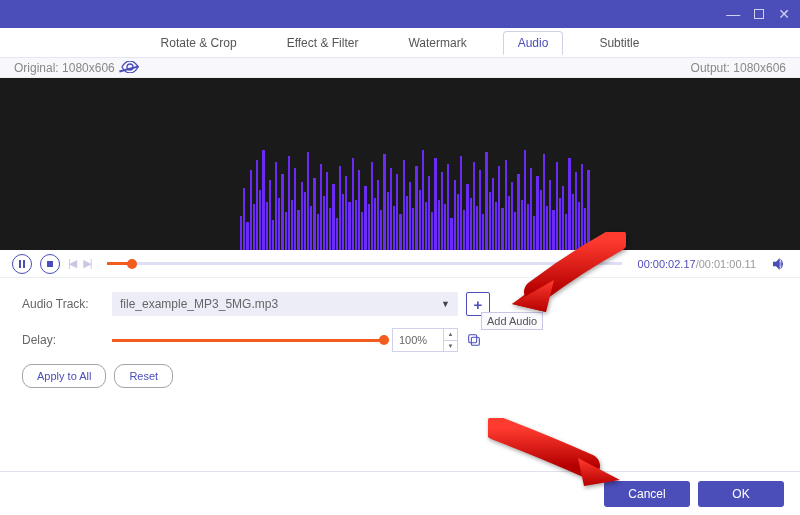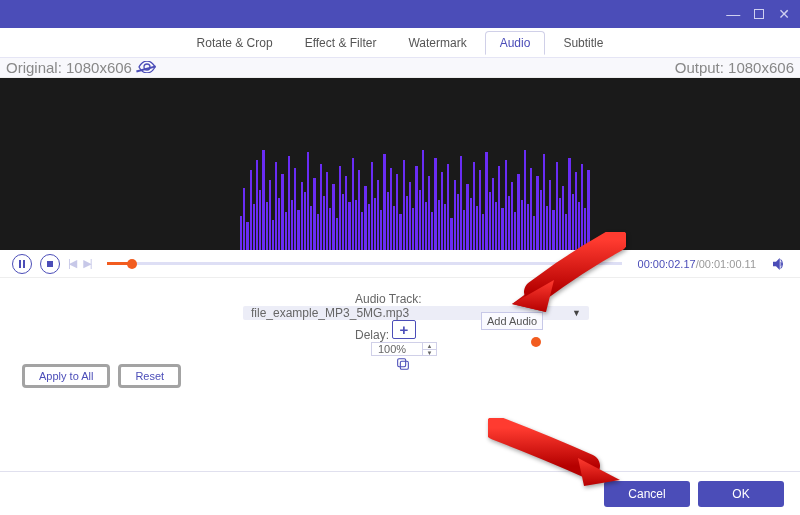--- a/index.html
+++ b/index.html
@@ -8,33 +8,33 @@
   .titlebar {
     height: 28px; background: #4b4db8;
     display: flex; justify-content: flex-end; align-items: center;
     padding: 0 10px; gap: 14px;
   }
   .titlebar span { color: #cfd0f0; font-size: 14px; cursor: pointer; }
   .titlebar .sq { width: 10px; height: 10px; border: 1px solid #cfd0f0; display: inline-block; }
 
   .tabs {
     height: 30px; background: #fff;
-    display: flex; align-items: center; justify-content: center; gap: 4px;
+    display: flex; align-items: center; justify-content: center; gap: 22px;
     border-bottom: 1px solid #e5e5f5;
   }
   .tab {
     height: 24px; padding: 0 14px; font-size: 12px; color: #555;
     display: flex; align-items: center; border-radius: 4px 4px 0 0;
     cursor: pointer;
   }
   .tab.active { background: #fff; color: #4b4db8; border: 1px solid #d0d0e8; border-bottom: 1px solid #fff; font-weight: 500; margin-bottom: -1px; }
 
   .infobar {
-    height: 20px; display: flex; align-items: center; padding: 0 6px;
-    font-size: 15px; color: #888; background: #f8f8fc;
+    height: 20px; display: flex; align-items: center; padding: 0 14px;
+    font-size: 12px; color: #888; background: #f8f8fc;
     border-bottom: 1px solid #eee;
   }
   .infobar .spacer { flex: 1; }
   .infobar .eye { color: #4b4db8; margin-left: 6px; font-size: 14px; position: relative; }
   .infobar .eye::after { content:""; position:absolute; left:-2px; top:50%; width:20px; height:1.5px; background:#4b4db8; transform: rotate(-15deg); }
   .infobar .fname { position: absolute; left: 50%; transform: translateX(-50%); }
 
   .preview {
     height: 172px; background: #1a1a1a; position: relative; overflow: hidden;
   }
@@ -66,28 +66,27 @@
 
   .time { font-size: 11px; }
   .time .cur { color: #4b4db8; }
   .time .tot { color: #999; }
   .vol-icon { width: 18px; height: 18px; color: #4b4db8; margin-left: 6px; }
 
   .form {
     padding: 14px 22px 6px 22px;
     font-size: 12px; color: #666; position: relative;
   }
-  .row { display: flex; align-items: center; margin-bottom: 12px; height: 24px; flex-direction: column; }
+  .row { display: flex; align-items: center; margin-bottom: 12px; height: 24px; }
   .row label { width: 90px; color: #666; }
   .select {
     width: 346px; height: 24px; background: #ecedf7;
     display: flex; align-items: center; padding: 0 8px;
     justify-content: space-between; cursor: pointer;
     border-radius: 2px;
-    margin-left: 32px;
   }
   .select .tri { font-size: 9px; color: #444; }
   .plus-btn {
     width: 24px; height: 24px; border: 1.5px solid #4b4db8; background: #fff;
     display: flex; align-items: center; justify-content: center;
     color: #4b4db8; margin-left: 8px; cursor: pointer; font-size: 15px; font-weight: bold;
     border-radius: 2px;
   }
   .tooltip {
     position: absolute; left: 481px; top: 34px;
@@ -96,39 +95,39 @@
   }
 
   .oslider {
     width: 272px; height: 3px; background: #f25c1f; position: relative;
     margin-right: 0;
   }
   .oslider::after { content: ""; position: absolute; left: 100%; top: 0; height: 3px; width: 0; background: #dedff5; }
   .oslider .knob { position: absolute; right: -5px; top: 50%; width: 10px; height: 10px; background: #f25c1f; border-radius: 50%; transform: translateY(-50%); }
   .row .spin {
     width: 66px; height: 24px; margin-left: 8px;
-    border: 1px solid #d0d0e8; display: flex; align-items: flex-start;
+    border: 1px solid #d0d0e8; display: flex; align-items: center;
     padding-left: 6px; font-size: 11px; position: relative; background: #fff;
   }
   .spin .arrows {
     position: absolute; right: 0; top: 0; bottom: 0; width: 14px;
     border-left: 1px solid #d0d0e8; display: flex; flex-direction: column;
   }
   .spin .arrows span { flex: 1; display: flex; align-items: center; justify-content: center; font-size: 6px; color: #666; cursor: pointer; }
   .spin .arrows span:first-child { border-bottom: 1px solid #d0d0e8; }
   .link-icon {
     width: 20px; height: 20px; margin-left: 6px; display: flex; align-items: center; justify-content: center;
     color: #4b4db8; cursor: pointer;
   }
   .unit { margin-left: 6px; color: #888; font-size: 11px; }
 
   .btn-row { display: flex; gap: 8px; margin-top: 4px; }
   .obtn {
-    height: 24px; padding: 0 14px; border: 3px solid #a3a3a3; background: #fff;
-    color: #4b4db8; font-size: 11px; border-radius: 4px; cursor: pointer;
+    height: 24px; padding: 0 14px; border: 1px solid #a3a3a3; background: #fff;
+    color: #4b4db8; font-size: 11px; border-radius: 10px; cursor: pointer;
     display: flex; align-items: center;
   }
 
   .footer {
     position: absolute; bottom: 0; left: 0; right: 0; height: 44px;
     border-top: 1px solid #e0e0ee; display: flex; align-items: center;
     justify-content: flex-end; padding: 0 16px; gap: 8px; background: #fff;
   }
   .pbtn {
     width: 86px; height: 26px; background: #4b4db8; color: #fff;

